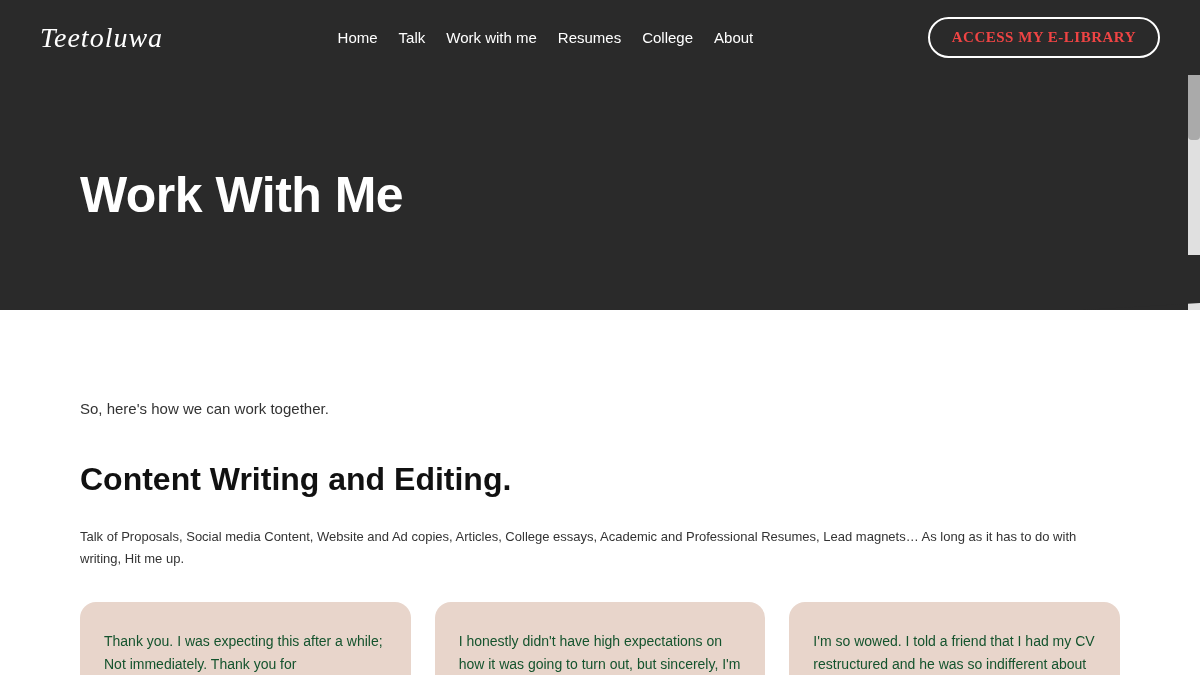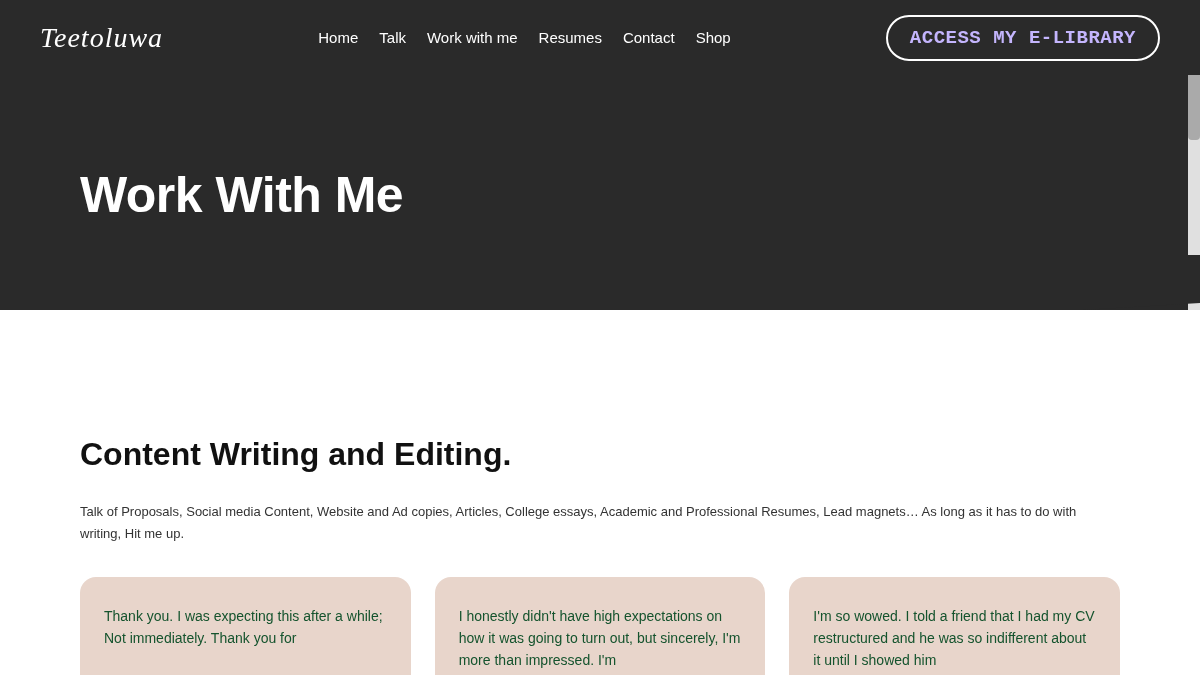--- a/index.html
+++ b/index.html
@@ -47,26 +47,26 @@
       color: #fff;
       text-decoration: none;
       font-size: 15px;
       font-family: Arial, sans-serif;
       font-weight: 400;
       cursor: pointer;
     }
 
     .access-btn {
       border: 2px solid #fff;
-      color: #c4b5fd;
+      color: #ef4444;
       background: transparent;
       padding: 10px 22px;
       border-radius: 25px;
-      font-size: 19px;
-      font-family: Liberation Mono, monospace;
+      font-size: 15px;
+      font-family: Liberation Serif, serif;
       font-weight: 600;
       letter-spacing: 0.5px;
       cursor: pointer;
     }
 
     
     .hero {
       background: #2a2a2a;
       height: 240px;
       display: flex;
@@ -175,34 +175,35 @@
 <body>
 
 <header class="header">
   <div class="logo">Teetoluwa</div>
 
   <nav class="nav">
     <a class="nav-link">Home</a>
     <a class="nav-link">Talk</a>
     <a class="nav-link">Work with me</a>
     <a class="nav-link">Resumes</a>
-    <a class="nav-link">Contact</a>
-    <a class="nav-link">Shop</a>
+    <a class="nav-link">College</a>
+    <a class="nav-link">About</a>
   </nav>
 
   <button class="access-btn">ACCESS MY E-LIBRARY</button>
 </header>
 
 <section class="hero">
   <h1 class="hero-title">Work With Me</h1>
 </section>
 
 <main class="main-content">
   <p class="intro-text">
     <br>
+    <span>So, here's how we can work together.</span>
   </p>
 
   <h2 class="section-title">Content Writing and Editing.</h2>
   <p class="section-desc">Talk of Proposals, Social media Content, Website and Ad copies, Articles, College essays, Academic and Professional Resumes, Lead magnets… As long as it has to do with writing, Hit me up.</p>
 
   <div class="cards-row">
     <div class="card">
       <p class="card-text">Thank you. I was expecting this after a while; Not immediately. Thank you for</p>
     </div>
     <div class="card">

